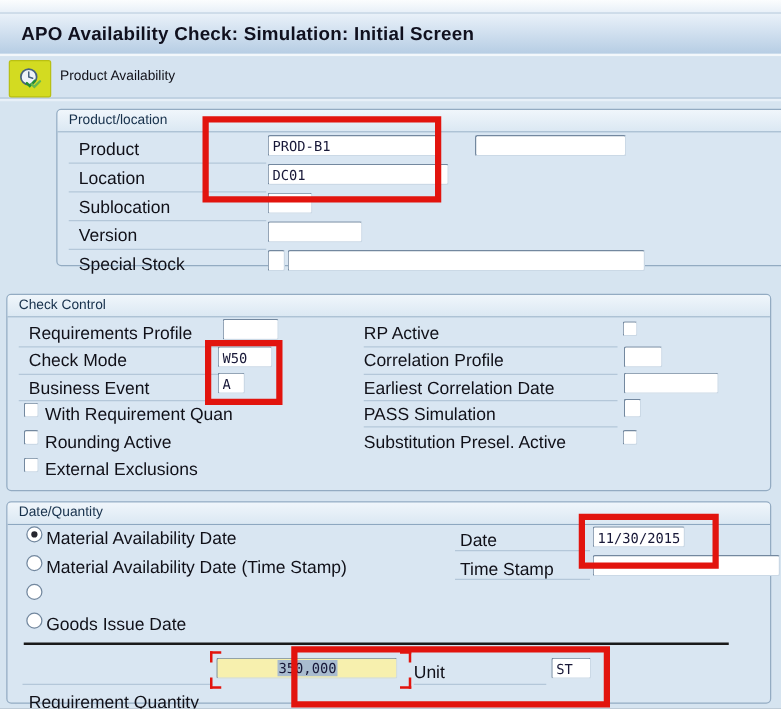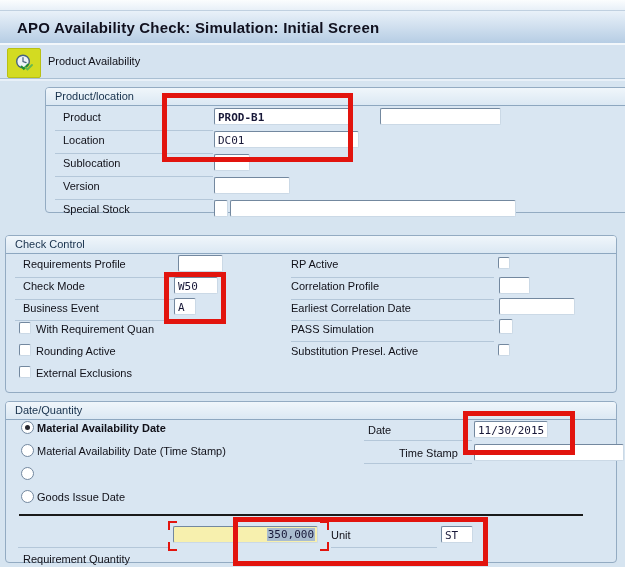--- a/index.html
+++ b/index.html
@@ -46,21 +46,21 @@
     box-sizing:border-box;
   }
   .group-head {
     position:absolute; left:0; top:0; right:0; height:17px;
     background:linear-gradient(#f0f6fb,#dbe8f3);
     border-bottom:1px solid #8da7c0; border-radius:3px 3px 0 0;
   }
   .group-title {
     position:absolute; left:9px; top:2px; font-size:11px; color:#16304b; white-space:nowrap;
   }
-  .lbl { position:absolute; font-size:11px; color:#101018; white-space:nowrap; }
+  .lbl { position:absolute; font-size:14px; color:#101018; white-space:nowrap; }
   .ul  { position:absolute; height:1px; background:#b4c7d9; }
   .fld {
     position:absolute; height:17px; box-sizing:border-box;
     background:#fff; border:1px solid; border-color:#73889f #cbd9e6 #cbd9e6 #73889f;
     border-radius:2px; padding:1px 2px 0 3px;
     font-family:"DejaVu Sans Mono", monospace; font-size:11px; color:#181838;
     outline:none;
   }
   .fld.yellow { background:#f7f0ae; text-align:right; }
   .cb {
@@ -110,21 +110,21 @@
     <span class="toolbar-label">Product Availability</span>
   </div>
 
   <div class="content-sep"></div>
 
   <div class="group" style="top:87px; height:126px;margin-left:40px;">
     <div class="group-head"></div>
     <span class="group-title">Product/location</span>
 
     <span class="lbl" style="left:17px; top:23px;">Product</span>
-    <input class="fld" style="left: 168px; top: 20px; width: 137px; font-weight: bold;" value="PROD-B1">
+    <input class="fld" style="left: 168px; top: 20px; width: 137px;" value="PROD-B1">
     <input class="fld" style="left: 334px; top: 20px; width: 121px;" value="">
     <div class="ul" style="left:9px; top:42px; width:158px;"></div>
 
     <span class="lbl" style="left:17px; top:46px;">Location</span>
     <input class="fld" style="left: 168px; top: 43px; width: 145px;" value="DC01">
     <div class="ul" style="left:9px; top:65px; width:158px;"></div>
 
     <span class="lbl" style="left:17px; top:69px;">Sublocation</span>
     <input class="fld" style="left: 168px; top: 66px; width: 36px;" value="">
     <div class="ul" style="left:9px; top:88px; width:158px;"></div>
@@ -181,42 +181,42 @@
 
     <span class="lbl" style="left:285px; top:109px;">Substitution Presel. Active</span>
     <div class="cb" style="left:492px; top:108px;"></div>
   </div>
 
   <div class="group" style="top:401px; height:162px;">
     <div class="group-head"></div>
     <span class="group-title">Date/Quantity</span>
 
     <div class="radio selected" style="left:15px; top:19px;"></div>
-    <span class="lbl" style="left:31px; top:20px;font-weight:bold;">Material Availability Date</span>
+    <span class="lbl" style="left:31px; top:20px;">Material Availability Date</span>
 
     <div class="radio" style="left:15px; top:42px;"></div>
     <span class="lbl" style="left:31px; top:43px;">Material Availability Date (Time Stamp)</span>
 
     <div class="radio" style="left:15px; top:65px;"></div>
 
     <div class="radio" style="left:15px; top:88px;"></div>
     <span class="lbl" style="left:31px; top:89px;">Goods Issue Date</span>
 
     <span class="lbl" style="left:362px; top:22px;">Date</span>
     <input class="fld" style="left: 468px; top: 19px; width: 74px;" value="11/30/2015">
     <div class="ul" style="left:358px; top:38px; width:108px;"></div>
 
-    <span class="lbl" style="left:362px; top:45px;margin-left:31px;">Time Stamp</span>
+    <span class="lbl" style="left:362px; top:45px;">Time Stamp</span>
     <input class="fld" style="left: 468px; top: 42px; width: 150px;" value="">
     <div class="ul" style="left:358px; top:61px; width:108px;"></div>
 
     <div class="sep-line" style="left:13px; top:112px; width:564px;"></div>
 
     <span class="lbl" style="left:17px; top:127px;margin-top:24px;">Requirement Quantity</span>
-    <div class="fld yellow" style="left:167px; top:124px; width:145px;"><span class="sel-text">350,000</span></div>
+    <div class="fld yellow" style="left:167px; top:124px; width:145px;text-align:center;"><span class="sel-text">350,000</span></div>
     <div class="crn tl" style="left:162px; top:119px;"></div>
     <div class="crn tr" style="left:314px; top:119px;"></div>
     <div class="crn bl" style="left:162px; top:140px;"></div>
     <div class="crn br" style="left:314px; top:140px;"></div>
     <div class="ul" style="left:12px; top:145px; width:152px;"></div>
 
     <span class="lbl" style="left:325px; top:127px;">Unit</span>
     <input class="fld" style="left: 435px; top: 124px; width: 32px;" value="ST">
     <div class="ul" style="left:325px; top:145px; width:106px;"></div>
   </div>

